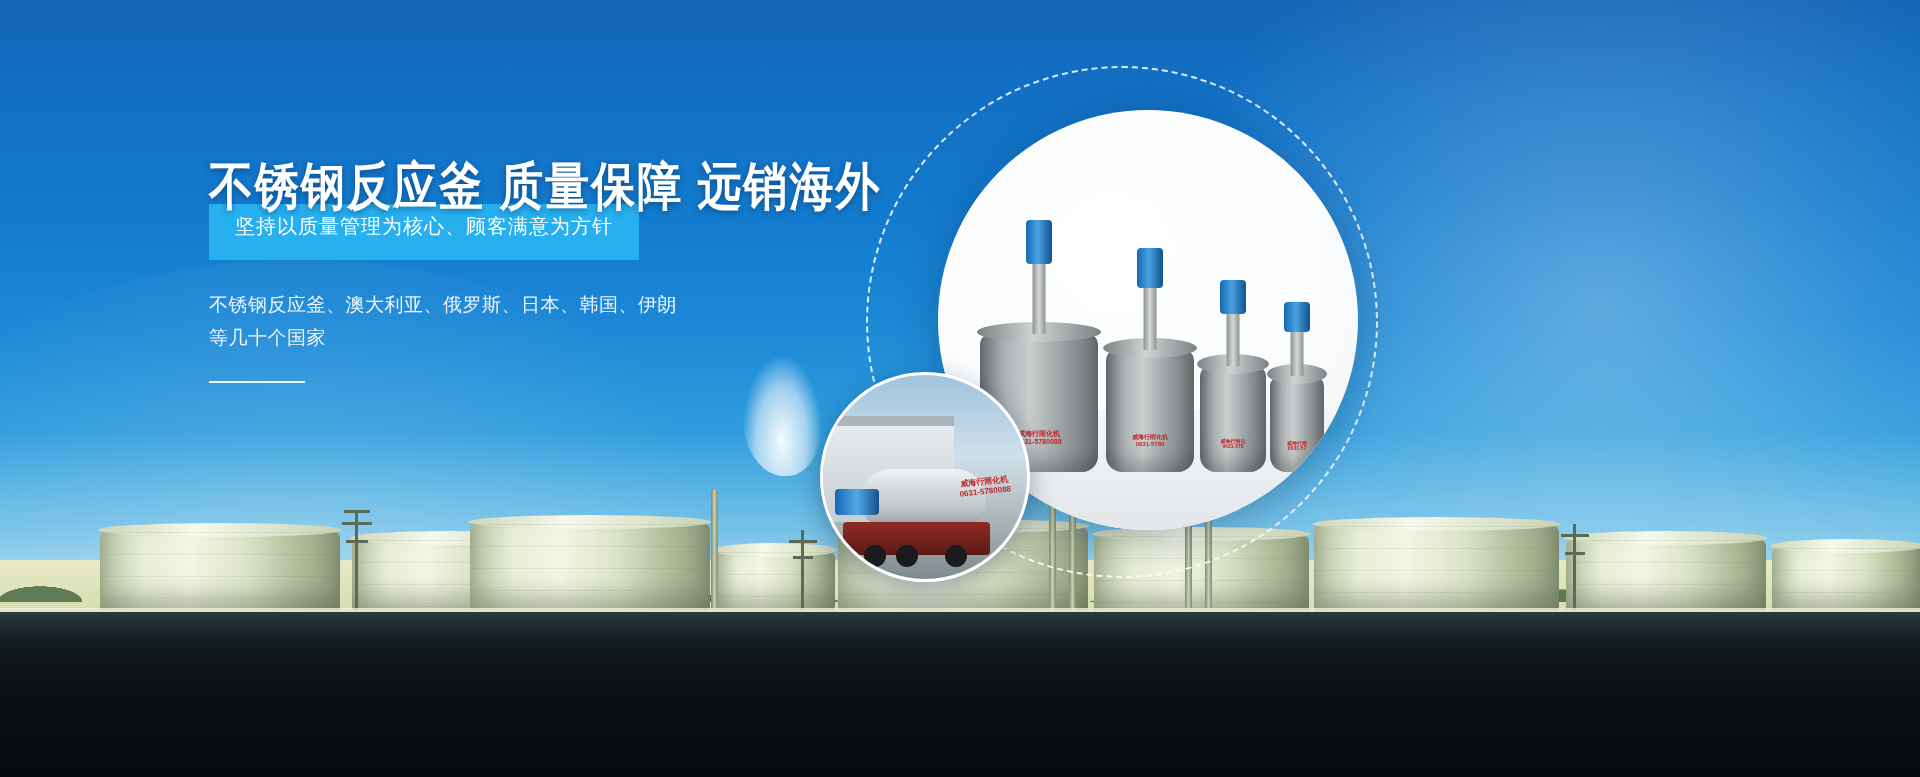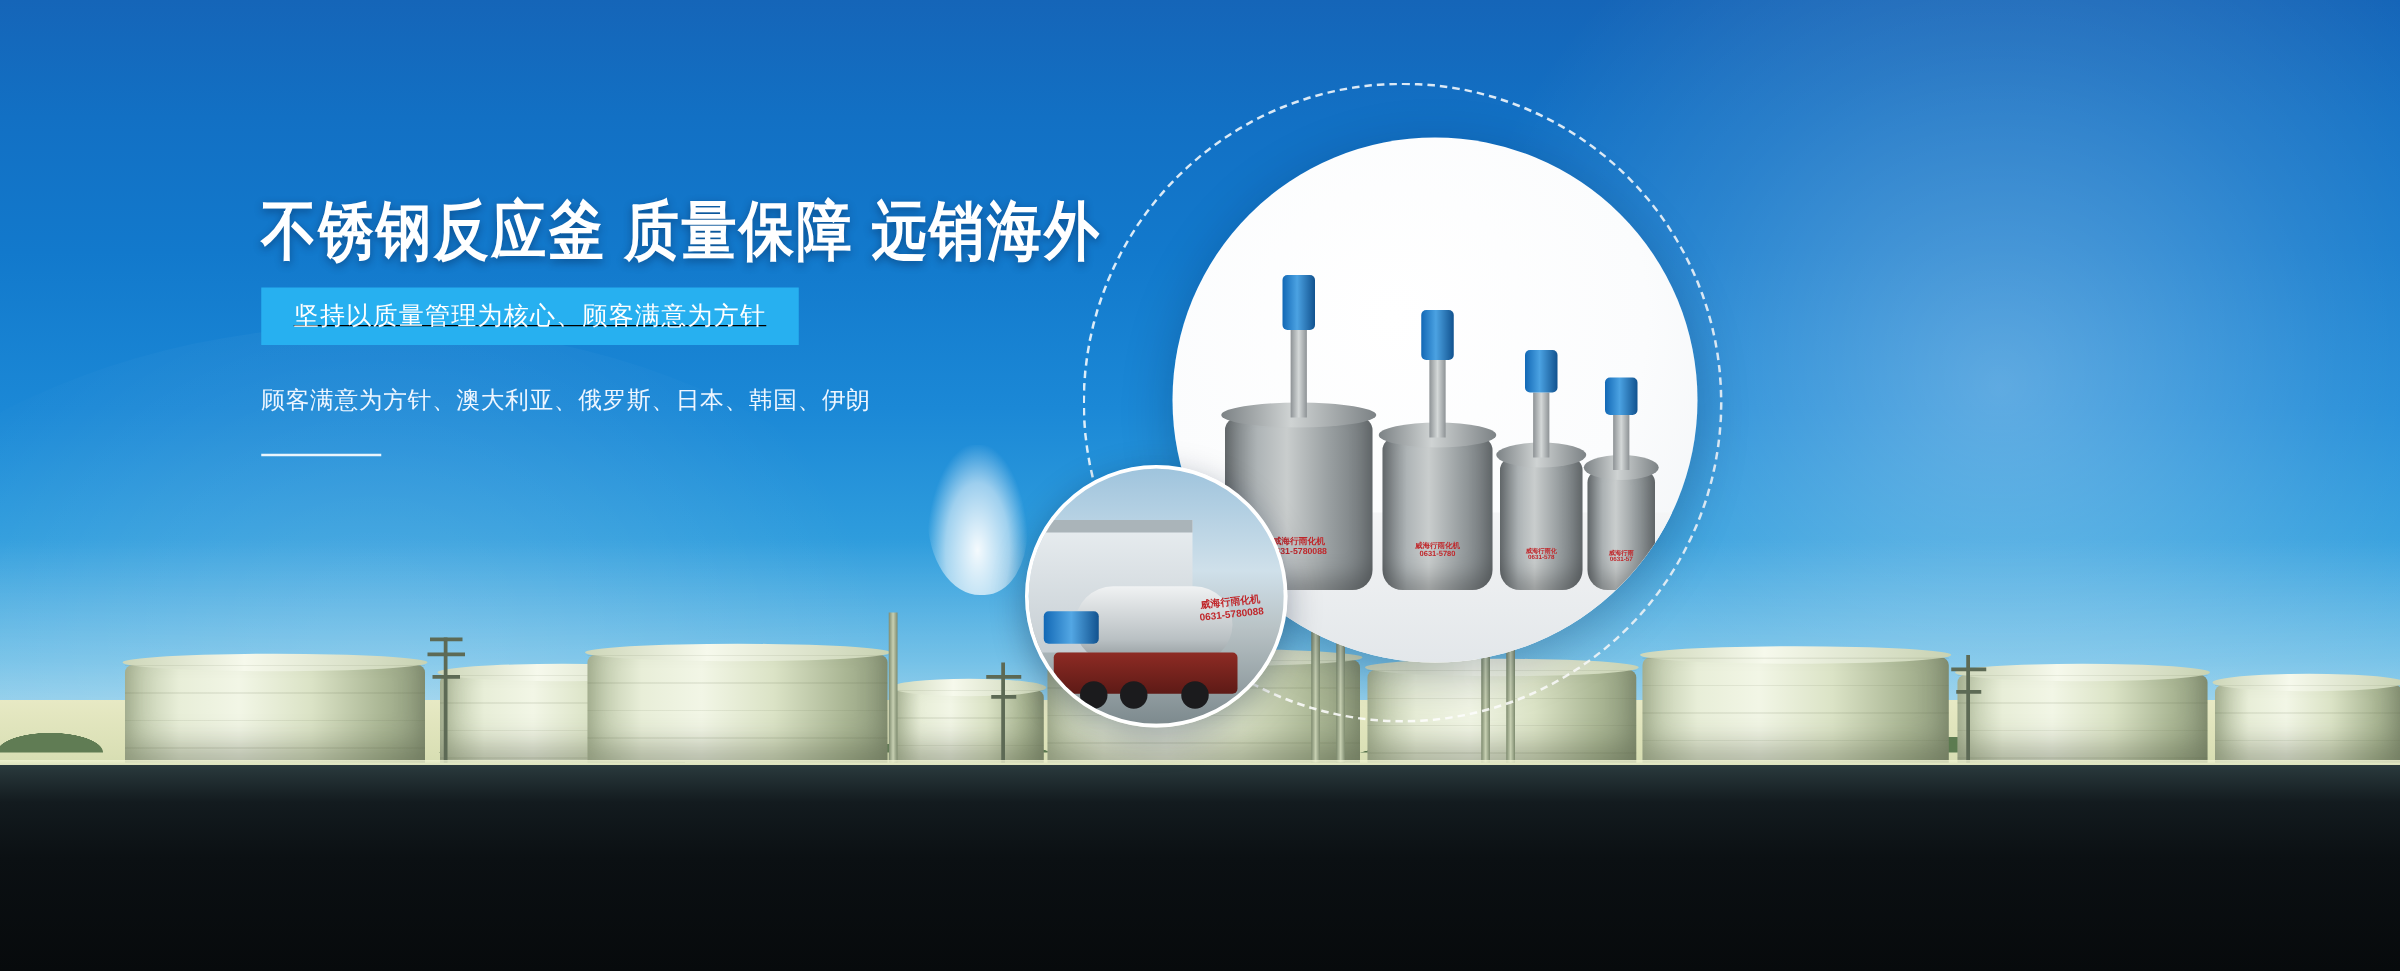--- a/index.html
+++ b/index.html
@@ -79,23 +79,22 @@
   .pylon i{position:absolute;background:#5d6a55;}
 
   
   .copy{position:absolute;left:209px;top:160px;width:640px;}
   .headline{
     font-size:44px;font-weight:700;color:#ffffff;letter-spacing:2px;line-height:1;
     white-space:nowrap;text-shadow:0 2px 6px rgba(0,30,70,.45);
     transform:scaleY(1.18);transform-origin:left top;
   }
   .subbar{
-    margin-top:26px;display:inline-block;background:#27b0f0;
-    padding:9px 26px 10px 26px;
-    text-decoration:underline;
+    display:inline-block;background:#27b0f0;
+    padding:9px 26px 20px 26px;
   }
   .subbar span{font-size:20px;color:#ffffff;letter-spacing:1px;}
   .desc{margin-top:28px;font-size:19px;color:#eef6ff;line-height:1.75;letter-spacing:.5px;}
   .rule{margin-top:26px;width:96px;height:2px;background:#ffffff;opacity:.9;}
 
   
   .dashring{
     position:absolute;left:866px;top:66px;width:508px;height:508px;border-radius:50%;
     border:2px dashed rgba(255,255,255,.85);
   }
@@ -234,18 +233,19 @@
     <div class="wheel" style="left:60%;"></div>
     <div class="lbl2">威海行雨化机<br>0631-5780088</div>
   </div>
 
   <div class="copy">
     <div class="headline">不锈钢反应釜 质量保障 远销海外</div>
     <div class="subbar">
       <span>坚持以质量管理为核心、顾客满意为方针</span>
     </div>
     <div class="desc">
-      <div>顾客满意为方针、澳大利亚、俄罗斯、日本、韩国、伊朗</div>
+      <div>不锈钢反应釜、澳大利亚、俄罗斯、日本、韩国、伊朗</div>
+      <div>等几十个国家</div>
     </div>
     <div class="rule"></div>
   </div>
 
 </div>
 
 </body></html>

